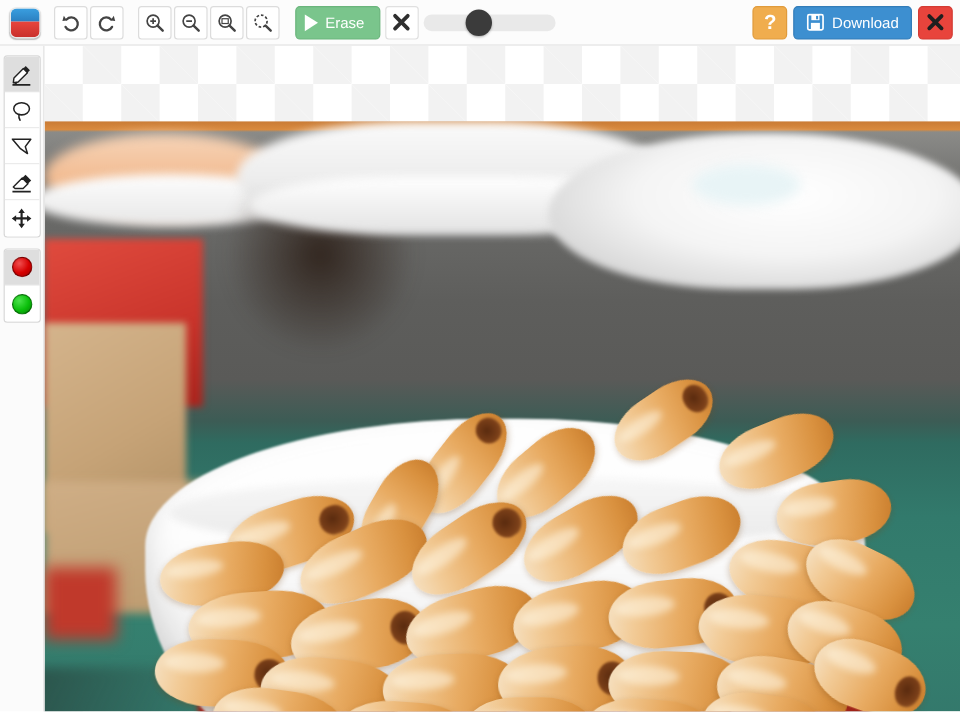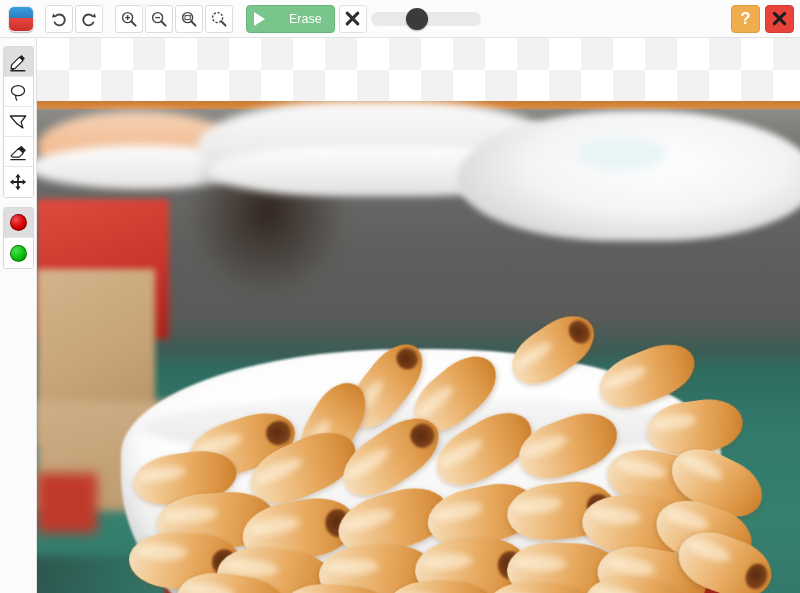--- a/index.html
+++ b/index.html
@@ -60,21 +60,21 @@
   
   .erase-btn {
     height: 28px;
     background: #7ac58c;
     border: 1px solid #6ab57c;
     border-radius: 4px;
     color: #fff;
     font-size: 12.5px;
     display: flex; align-items: center;
     padding: 0 12px 0 7px;
-    gap: 24px;
+    gap: 6px;
     margin: 0 2px;
     cursor: pointer;
     white-space: nowrap;
   }
   .play-tri {
     width: 0; height: 0;
     border-left: 11px solid #ffffff;
     border-top: 7px solid transparent;
     border-bottom: 7px solid transparent;
   }
@@ -415,20 +415,29 @@
       <div class="slider-knob" id="knob" style="left: 46.2px;"></div>
       <span class="sr-only">40</span>
     </div>
 
     <div class="spacer"></div>
 
     <div class="help-btn">
       <span>?</span>
     </div>
 
+    <div class="dl-btn">
+      <svg width="15" height="15" viewBox="0 0 16 16">
+        <rect x="1.2" y="1.2" width="13.6" height="13.6" rx="1.4" fill="none" stroke="#ffffff" stroke-width="1.5"></rect>
+        <rect x="4.4" y="1.6" width="7.2" height="4.6" fill="#ffffff"></rect>
+        <rect x="8.6" y="2.4" width="1.8" height="3" fill="#3d8fd0"></rect>
+        <rect x="4.0" y="8.6" width="8.0" height="5.8" fill="#ffffff"></rect>
+      </svg>
+      <span>Download</span>
+    </div>
 
     <div class="close-btn">
       <span class="sr-only">Close</span>
       <svg width="17" height="17" viewBox="0 0 17 17">
         <line x1="3.4" y1="3.4" x2="13.6" y2="13.6" stroke="#1f1f1f" stroke-width="3.2" stroke-linecap="round"></line>
         <line x1="13.6" y1="3.4" x2="3.4" y2="13.6" stroke="#1f1f1f" stroke-width="3.2" stroke-linecap="round"></line>
       </svg>
     </div>
   </div>
 

